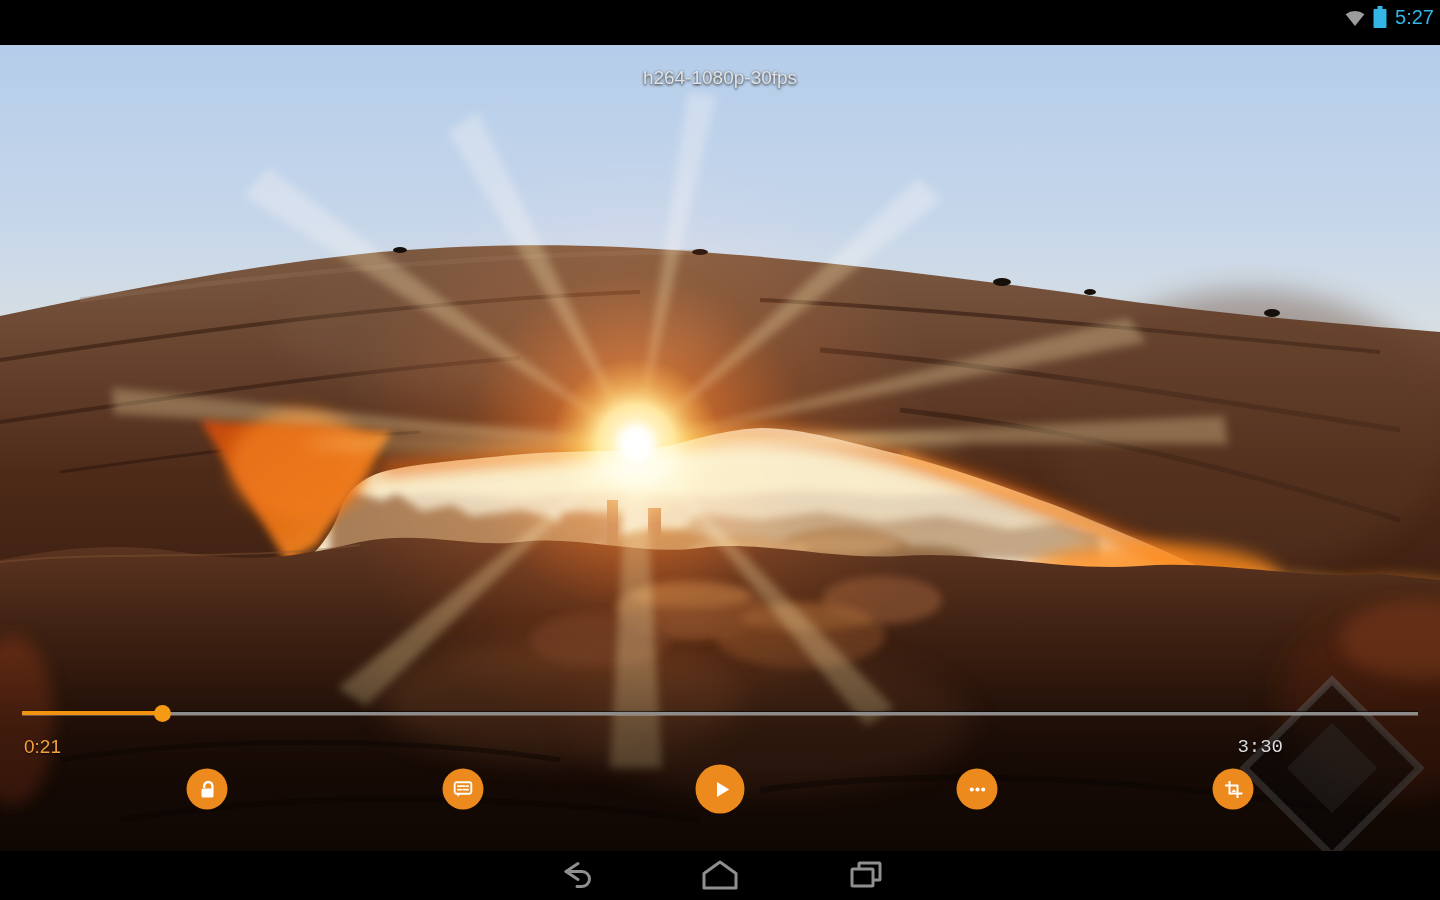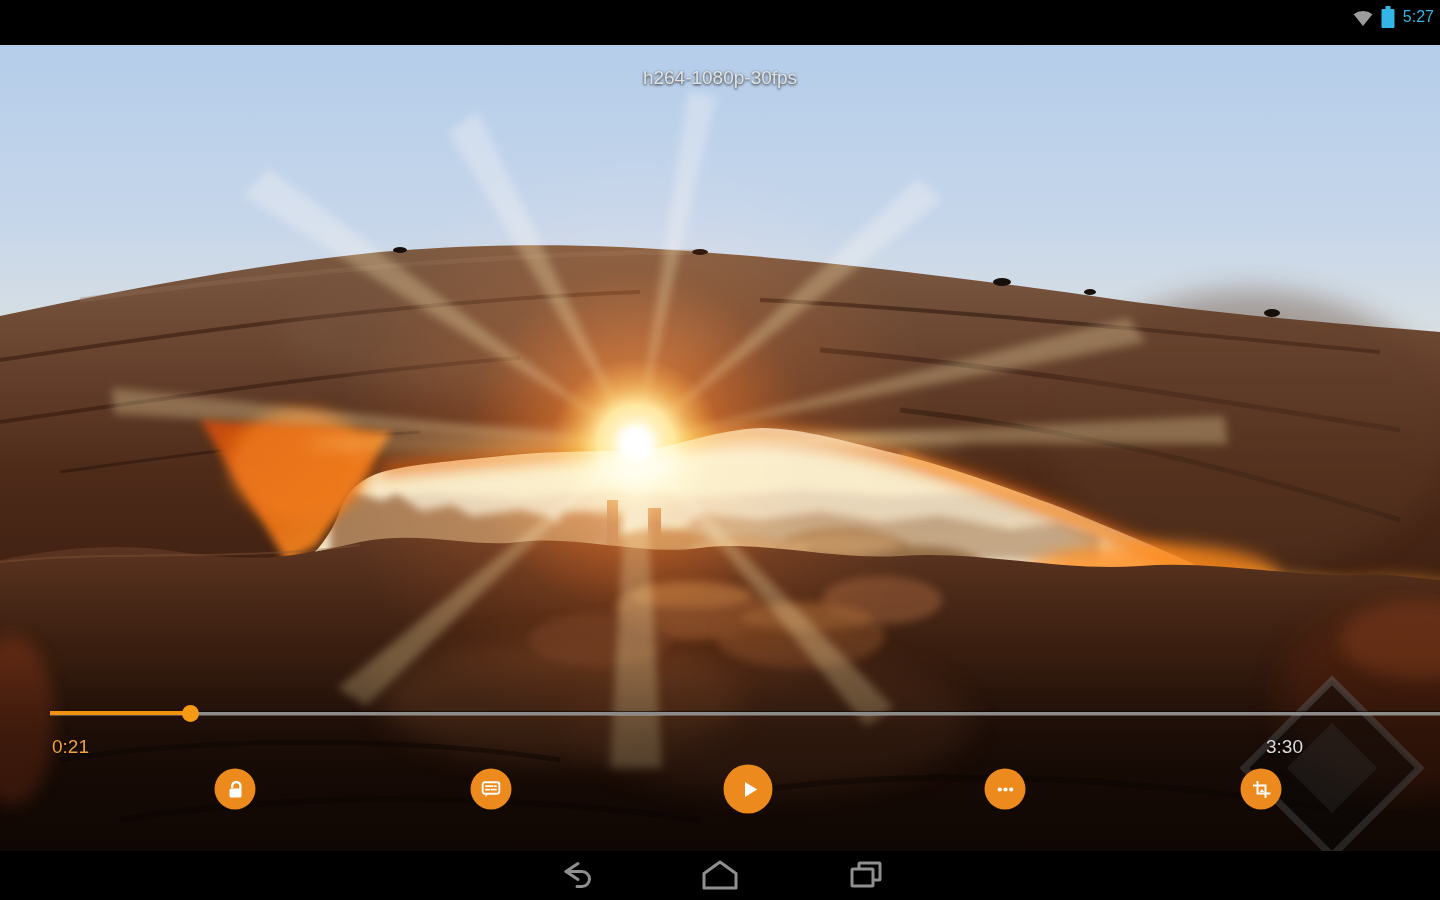--- a/index.html
+++ b/index.html
@@ -5,34 +5,34 @@
   html,body{margin:0;padding:0;background:#000;}
   .screen{position:relative;width:1440px;height:900px;overflow:hidden;background:#000;
           font-family:"Liberation Sans",sans-serif;}
   
   .video-scene{position:absolute;left:0;top:0;width:1440px;height:900px;display:block;}
   
   .top-bar{position:absolute;left:0;top:0;width:1440px;height:45px;background:#000;z-index:10;}
   .video-title{position:absolute;left:50%;top:27px;transform:translateX(-50%);
                font-size:19px;color:#e2e2e2;text-shadow:0 1px 3px rgba(0,0,0,.9);white-space:nowrap;margin-top:40px;}
   .status-cluster{position:absolute;right:6px;top:4px;height:26px;display:flex;align-items:center;gap:6px;}
-  .status-time{font-size:16px;color:#33B5E5;margin-left:2px;}
+  .status-time{font-size:20px;color:#33B5E5;margin-left:2px;}
   
-  .controls{position:absolute;left:0;top:0;width:1304px;height:900px;z-index:5;pointer-events:none;margin-left:28px;}
+  .controls{position:absolute;left:0;top:0;width:1304px;height:900px;z-index:5;pointer-events:none;}
   .controls *{pointer-events:auto;}
   .seekbar{position:absolute;left:22px;top:706px;width:1396px;height:15px;}
   .seek-track{position:absolute;left:0;right:0;top:6px;height:3px;background:#8c8c8c;
               box-shadow:0 1px 0 rgba(255,255,255,.25),0 -1px 1px rgba(0,0,0,.6);}
   .seek-fill{position:absolute;left:0;top:5px;height:4px;background:#F1930F;}
   .seek-thumb{position:absolute;right:-8px;top:-6px;width:17px;height:17px;border-radius:50%;
               background:#F59A14;}
   .time-elapsed{position:absolute;left:24px;top:736px;font-size:19px;color:#F2A23B;
                 text-shadow:0 1px 2px rgba(0,0,0,.8);}
-  .time-duration{position:absolute;right:29px;top:736px;font-size:19px;color:#DCDCDC;
-                 text-shadow:0 1px 2px rgba(0,0,0,.8);}
+  .time-duration{position:absolute;right:21px;top:736px;font-size:19px;color:#DCDCDC;
+                 text-shadow:0 1px 2px rgba(0,0,0,.8);font-family:Liberation Mono, monospace;}
   .ctl-btn{position:absolute;top:789px;transform:translate(-50%,-50%);width:41px;height:41px;
            border-radius:50%;background:#ED8A1E;display:flex;align-items:center;justify-content:center;
            border:none;padding:0;cursor:pointer;}
   .ctl-btn.play{width:49px;height:49px;}
   .b-lock{left:207px;} .b-sub{left:463px;} .b-play{left:720px;} .b-more{left:977px;} .b-crop{left:1233px;}
   
   .nav-bar{position:absolute;left:0;top:851px;width:1440px;height:49px;background:#000;z-index:10;}
   .nav-btn{position:absolute;top:50%;transform:translate(-50%,-50%);background:none;border:none;
            padding:4px;cursor:pointer;}
   .n-back{left:577px;} .n-home{left:720px;} .n-recents{left:866px;}

